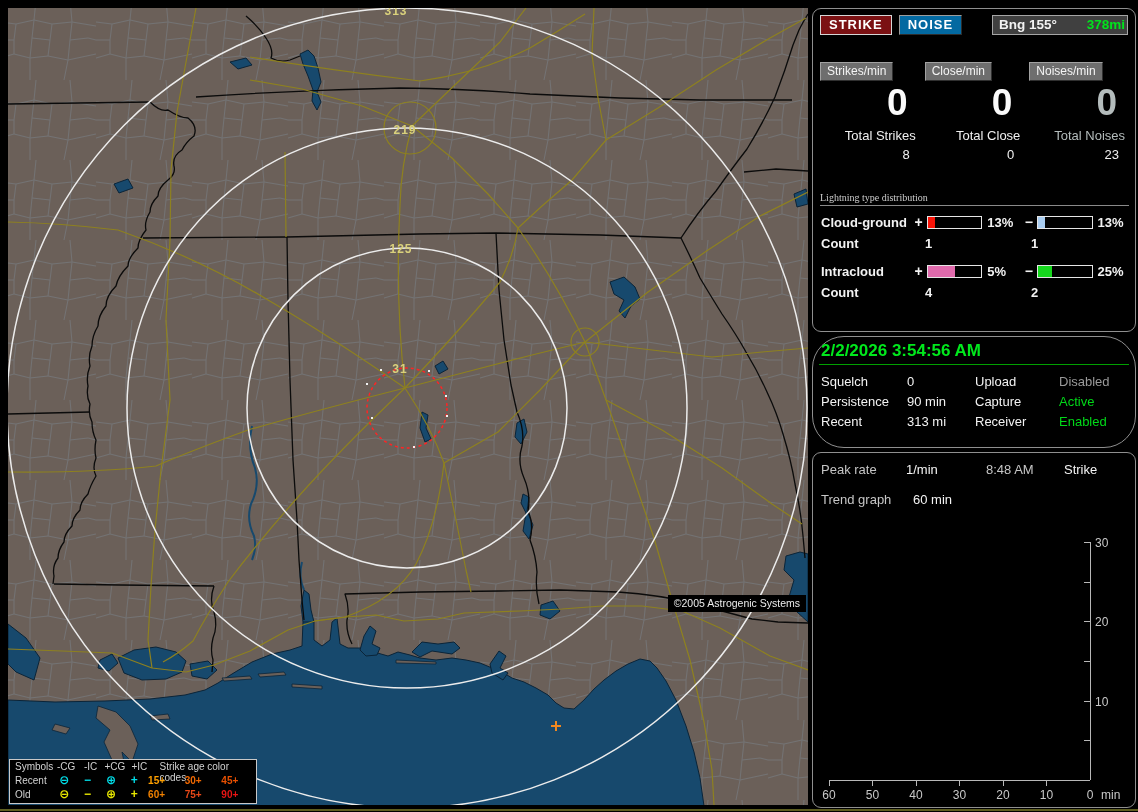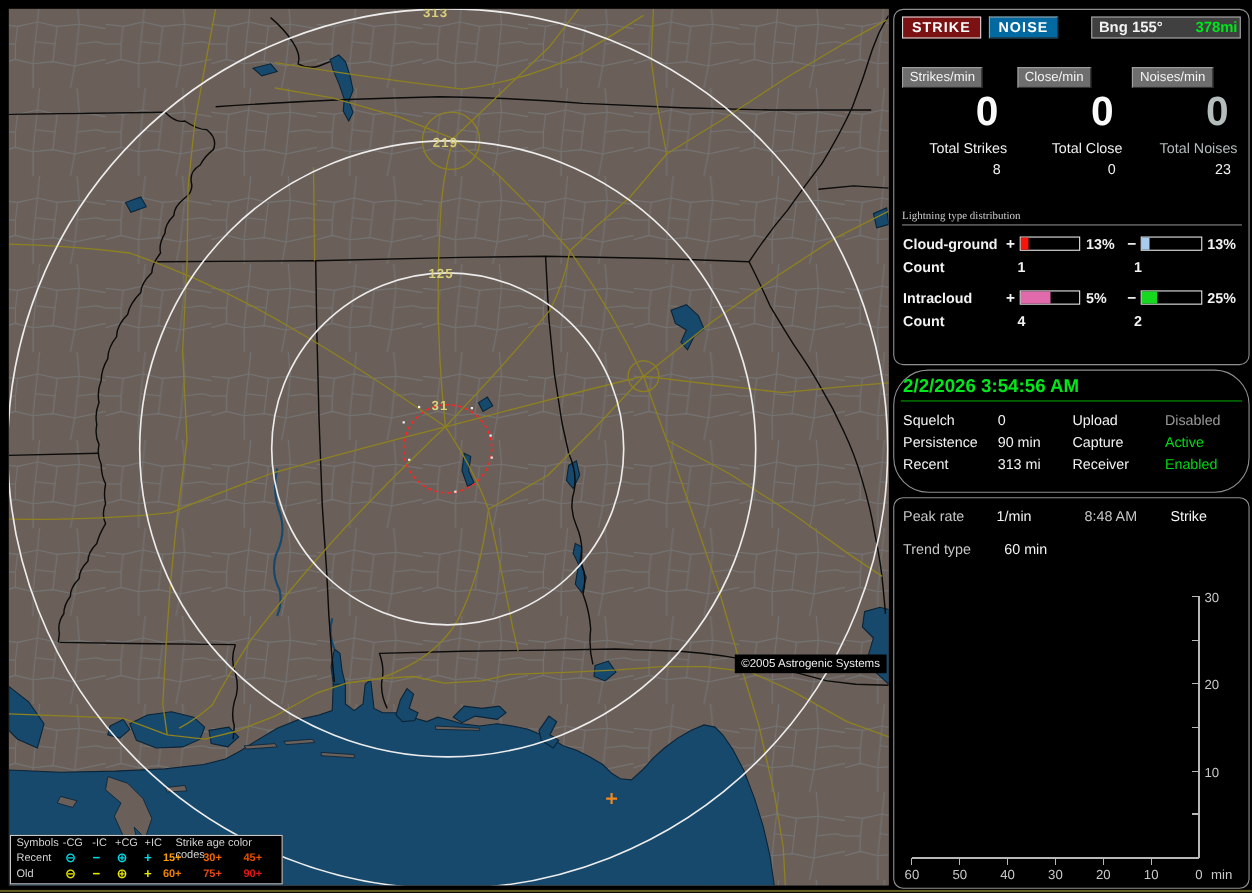--- a/index.html
+++ b/index.html
@@ -360,21 +360,21 @@
 
   <div class="panel" id="panel-session">
     <div id="session-rows">
       <div class="urow">
         <span class="ul">Peak rate</span>
         <span class="uv">1/min</span>
         <span class="ul2 uval">8:48 AM</span>
         <span class="uval">Strike</span>
       </div>
       <div class="urow" id="trendrow">
-        <span class="ul" style="width:92px">Trend type</span>
+        <span class="ul" style="width:92px">Trend graph</span>
         <span class="uval">60 min</span>
       </div>
     </div>
 
     <svg id="trend-svg" viewBox="0 0 322 352">
       <g class="axis">
         <line x1="16" y1="327" x2="277" y2="327"></line>
         <line x1="277" y1="327" x2="277" y2="89"></line>
         <line x1="271" y1="89" x2="277" y2="89"></line>
         <line x1="271" y1="129" x2="277" y2="129"></line>

